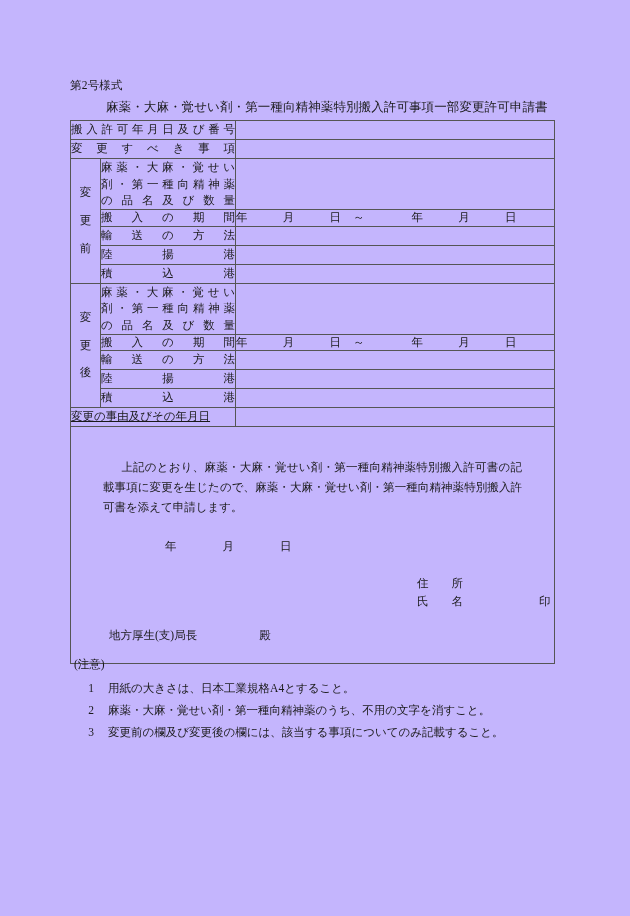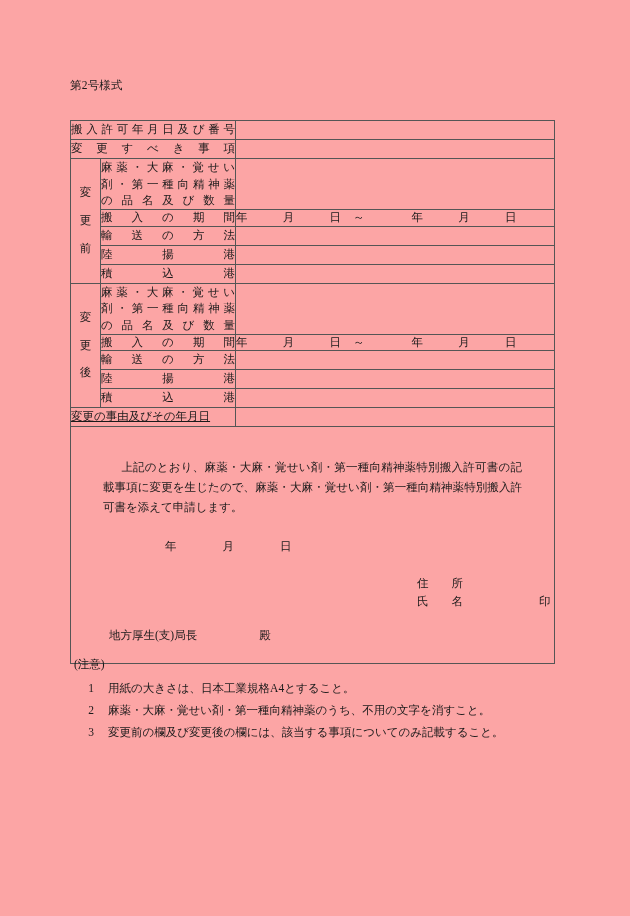--- a/index.html
+++ b/index.html
@@ -13,21 +13,21 @@
     position: relative;
     font-family: "Liberation Serif", "DejaVu Serif", serif;
     color: #1a1a1a;
     overflow: hidden;
   }
   .page {
     position: absolute;
     left: 0; top: 0;
     width: 630px;
     height: 916px;
-    background: #fca5a5;
+    background: #c4b5fd;
   }
   .form-no {
     position: absolute;
     left: 70px;
     top: 78px;
     font-size: 11.5px;
     letter-spacing: 0.2px;
     white-space: nowrap;
   }
   .doc-title {
@@ -163,20 +163,21 @@
     flex: 0 0 34px;
   }
   .note-text { flex: 1 1 auto; }
 </style>
 </head>
 <body>
 
 <div class="page">
 
   <div class="form-no">第2号様式</div>
+  <div class="doc-title">麻薬・大麻・覚せい剤・第一種向精神薬特別搬入許可事項一部変更許可申請書</div>
 
   <table class="form">
     <colgroup>
       <col class="c-narrow">
         <col class="c-label">
         <col class="c-value">
     </colgroup>
     <tbody>
 
       <tr>

